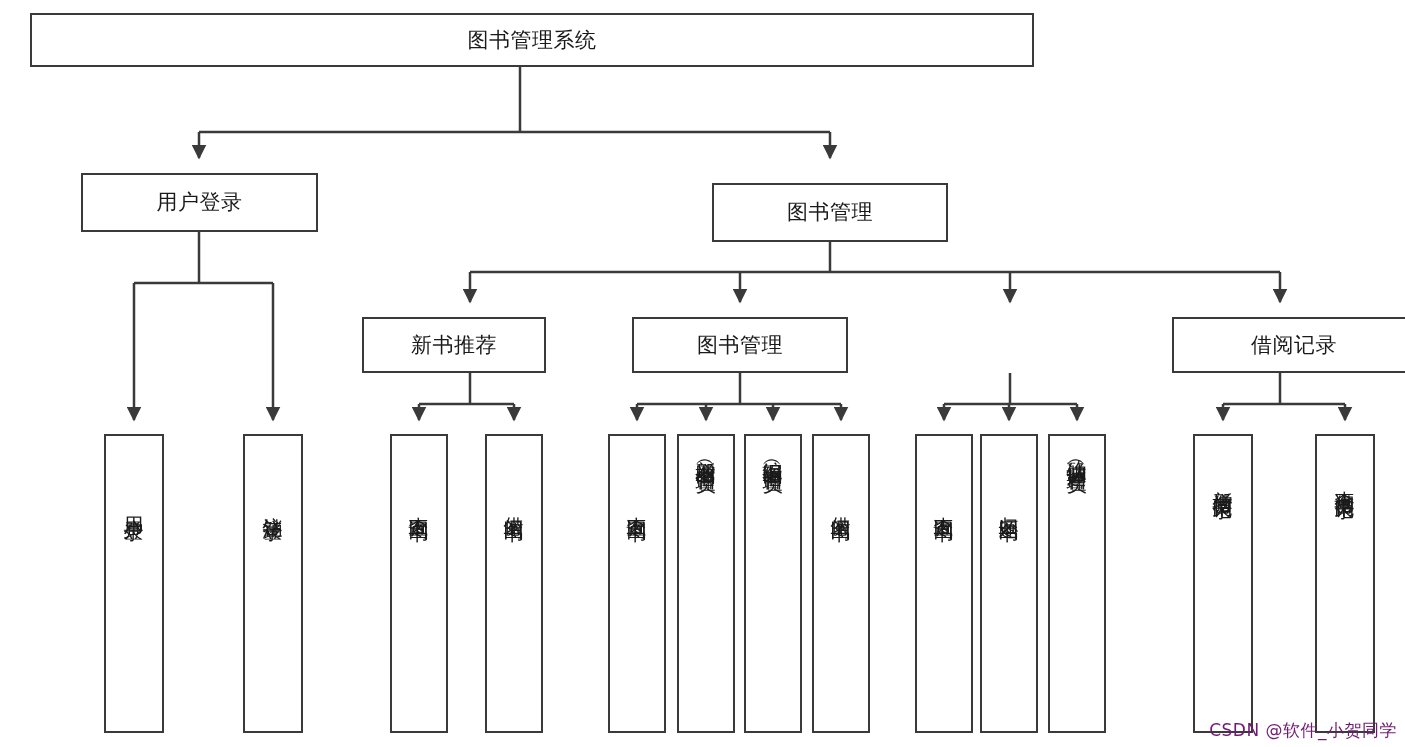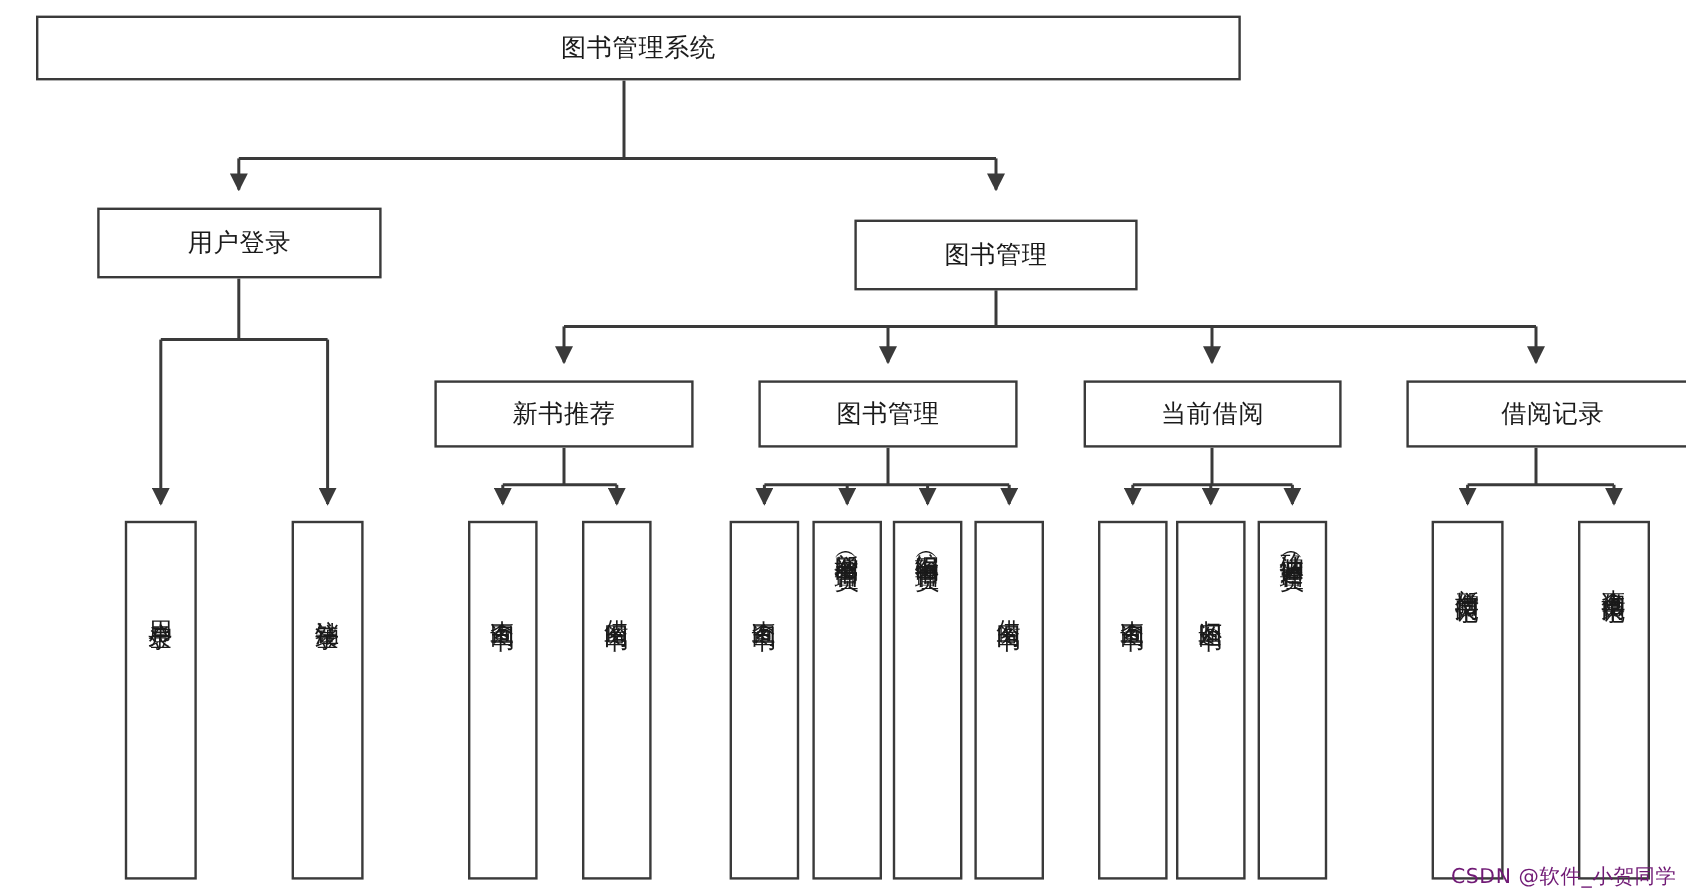--- a/index.html
+++ b/index.html
@@ -133,29 +133,26 @@
     <span class="node-label">图书管理系统</span>
   </div>
 
   <div class="node" style="left:81px; top:173px; width:237px; height:59px;">
     <span class="node-label">用户登录</span>
   </div>
   <div class="node" style="left:712px; top:183px; width:236px; height:59px;">
     <span class="node-label">图书管理</span>
   </div>
 
-  <div class="node" style="left:362px; top:317px; width:216px; height:56px;">
+  <div class="node" style="left:362px; top:317px; width:184px; height:56px;">
     <span class="node-label">新书推荐</span>
   </div>
   <div class="node" style="left:632px; top:317px; width:216px; height:56px;">
     <span class="node-label">图书管理</span>
   </div>
-  <div class="node" style="left:903px; top:317px; width:215px; height:56px;">
-    <span class="node-label">当前借阅</span>
-  </div>
   <div class="node" style="left:1172px; top:317px; width:244px; height:56px;">
     <span class="node-label">借阅记录</span>
   </div>
 
   <div class="node leaf mid" style="left:104px; top:434px; width:60px; height:299px;">
     <span class="node-label">用户登录</span>
   </div>
   <div class="node leaf mid" style="left:243px; top:434px; width:60px; height:299px;">
     <span class="node-label">注销登录</span>
   </div>

